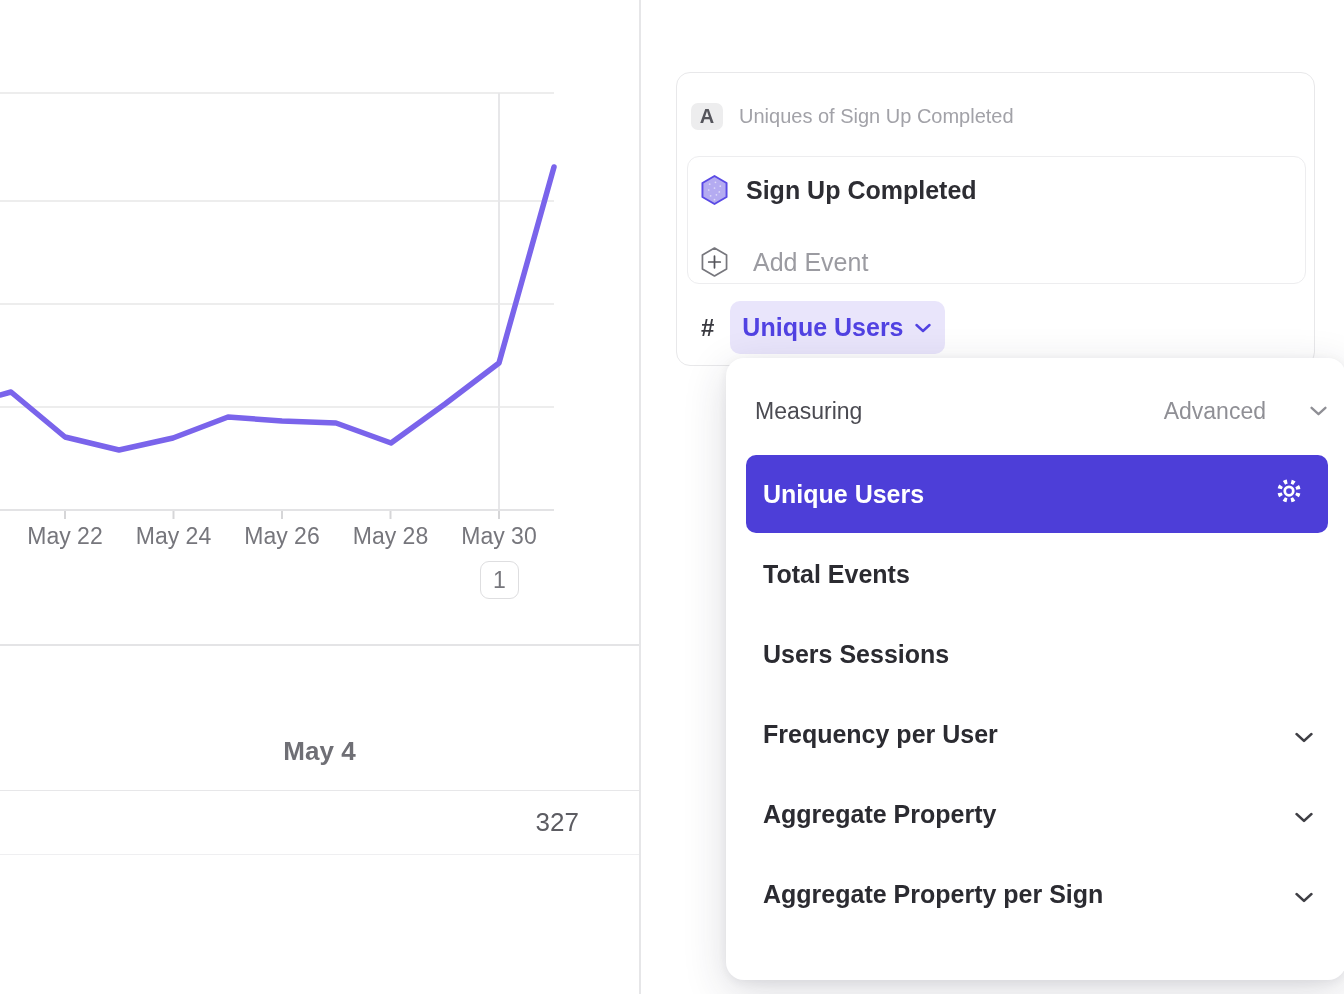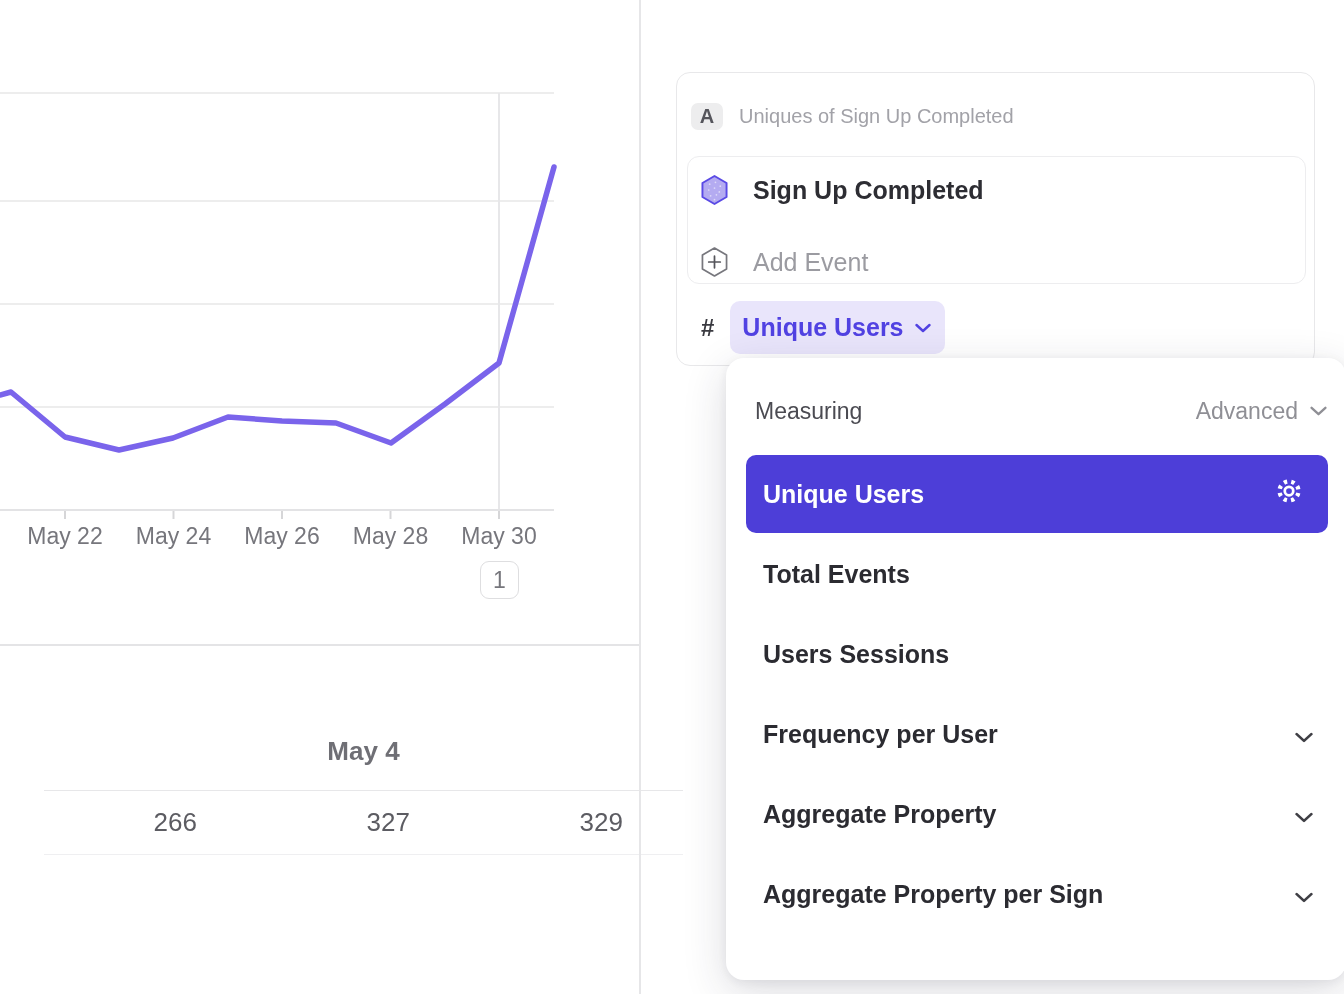--- a/index.html
+++ b/index.html
@@ -5,63 +5,63 @@
   html,body{margin:0;padding:0;background:#fff;}
   body{font-family:"Liberation Sans", sans-serif; -webkit-font-smoothing:antialiased;}
   .stage{position:relative;width:1344px;height:994px;background:#fff;overflow:hidden;}
 
   
   #chart-svg{position:absolute;left:0;top:0;}
   .annot-badge{position:absolute;left:480px;top:561px;width:39px;height:38px;
     border:1.5px solid #dedee0;border-radius:9px;background:#fff;color:#76767c;
     font-size:23px;display:flex;align-items:center;justify-content:center;box-sizing:border-box;}
   .hdiv{position:absolute;left:0;top:644px;width:639px;height:1.5px;background:#e4e4e6;}
-  .tbl{position:absolute;left:0;top:712px;width:639px;padding-left:44px;}
+  .tbl{position:absolute;left:0;top:712px;width:639px;}
   .tbl-head{display:flex;height:78px;border-bottom:1.5px solid #e7e7e9;}
   .tbl-head .th{flex:1;display:flex;align-items:center;justify-content:center;
     color:#6f6f75;font-size:26px;font-weight:600;}
   .tbl-row{display:flex;height:63px;border-bottom:1.5px solid #efeff1;}
   .tbl-row .td{flex:1;display:flex;align-items:center;justify-content:flex-end;
     padding-right:60px;box-sizing:border-box;color:#5c5c62;font-size:26px;}
   .vsep{position:absolute;left:639px;top:0;width:2px;height:994px;background:#e6e6e8;}
 
   
   .outer-card{position:absolute;left:676px;top:72px;width:639px;height:294px;
     border:1.5px solid #e8e8ea;border-radius:14px;background:#fff;box-sizing:border-box;}
   .row-a{position:absolute;left:14px;top:30px;display:flex;align-items:center;}
   .badge-a{width:32px;height:27px;background:#ededee;border-radius:7px;color:#55555c;
     font-size:20px;font-weight:700;display:flex;align-items:center;justify-content:center;}
   .series-title{margin-left:16px;color:#a2a2a8;font-size:20px;font-weight:500;}
   .inner-card{position:absolute;left:10px;top:83px;width:619px;height:128px;
     border:1.5px solid #ededef;border-radius:12px;box-sizing:border-box;}
   .event-row,.add-row{position:absolute;left:13px;display:flex;align-items:center;height:34px;}
   .event-row{top:16px;}
   .add-row{top:88px;cursor:pointer;}
-  .event-row .lbl{margin-left:25px;color:#2d2d33;font-size:25px;font-weight:600;}
+  .event-row .lbl{margin-left:18px;color:#2d2d33;font-size:25px;font-weight:600;}
   .add-row .lbl{margin-left:25px;color:#9b9ba1;font-size:25px;font-weight:500;}
   .measure-row{position:absolute;left:24px;top:228px;display:flex;align-items:center;}
   .hash{color:#3a3a40;font-size:24px;font-weight:600;}
   .chip{margin-left:16px;height:53px;background:#e9e5fb;border-radius:10px;
     display:flex;align-items:center;padding:0 14px 0 12px;cursor:pointer;}
   .chip .lbl{color:#5142e2;font-size:25px;font-weight:600;}
   .chip svg{margin-left:11px;}
 
   
   .sec-label{position:absolute;left:688px;color:#8f8f95;font-size:24px;font-weight:600;margin-left:37px;}
   .filt{top:444px;}
   .bre{top:562px;text-align:right;}
 
   
   .dropdown{position:absolute;left:726px;top:358px;width:620px;height:622px;background:#fff;
     border-radius:18px;box-shadow:0 12px 44px rgba(40,40,60,.16),0 2px 10px rgba(40,40,60,.07);
     z-index:10;box-sizing:border-box;}
   .dd-header{position:absolute;top:0;left:0;right:0;height:96px;display:flex;
     align-items:center;padding:10px 19px 0 29px;box-sizing:border-box;}
   .dd-header .mlabel{color:#4b4b52;font-size:23px;font-weight:500;}
-  .advanced{margin-left:auto;display:flex;align-items:center;cursor:pointer;}
+  .advanced{margin-left:auto;display:flex;align-items:center;cursor:pointer;gap:32px;}
   .advanced .alabel{color:#8f8f95;font-size:23px;font-weight:500;}
   .advanced svg{margin-left:12px;}
   .dd-items{position:absolute;top:96px;left:0;right:0;}
   .dd-row{height:80px;display:flex;align-items:center;padding:0 33px 0 37px;
     color:#2b2b31;font-size:25px;font-weight:600;cursor:pointer;}
   .dd-row.selected{height:78px;margin:1px 18px 1px 20px;padding:0 24px 0 17px;
     background:#4d3ed8;border-radius:10px;color:#fff;}
   .dd-row .spacer{margin-left:auto;}
 </style>
 </head>
@@ -89,23 +89,21 @@
       <text x="499" y="544" text-anchor="middle" font-size="23" fill="#76767c">May 30</text>
     </svg>
   <div class="annot-badge">1</div>
   <div class="hdiv"></div>
 
   <div class="tbl">
     <div class="tbl-head">
       <div class="th">May 4</div>
     </div>
     <div class="tbl-row">
-      <div class="td">266</div>
       <div class="td">327</div>
-      <div class="td">329</div>
     </div>
   </div>
 
   <div class="vsep"></div>
 
   <div class="outer-card">
     <div class="row-a">
       <span class="badge-a">A</span>
       <span class="series-title">Uniques of Sign Up Completed</span>
     </div>

